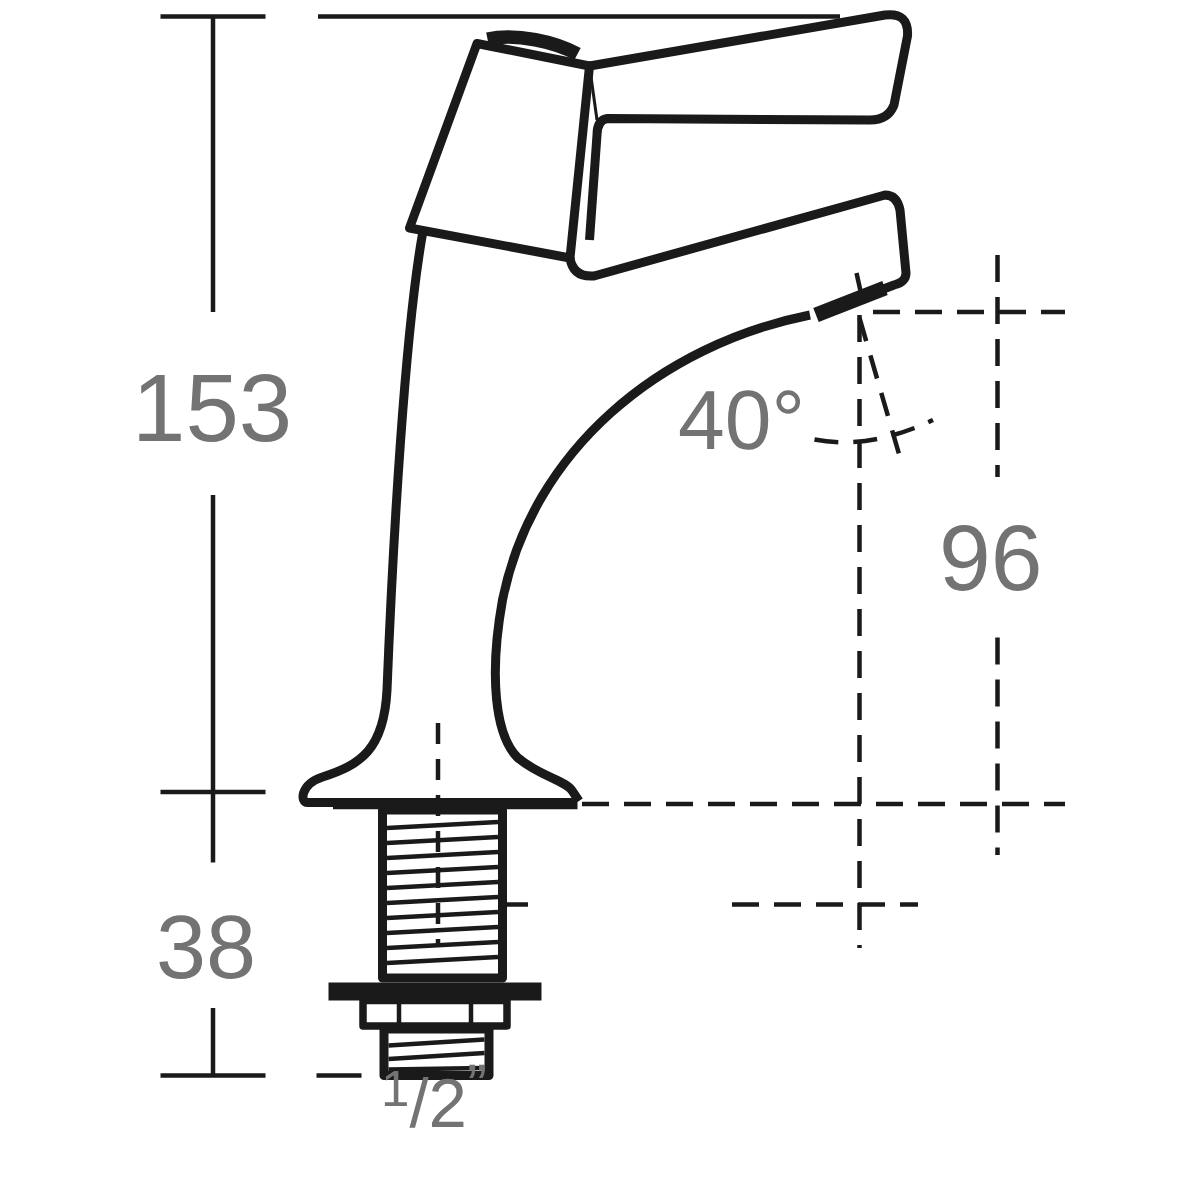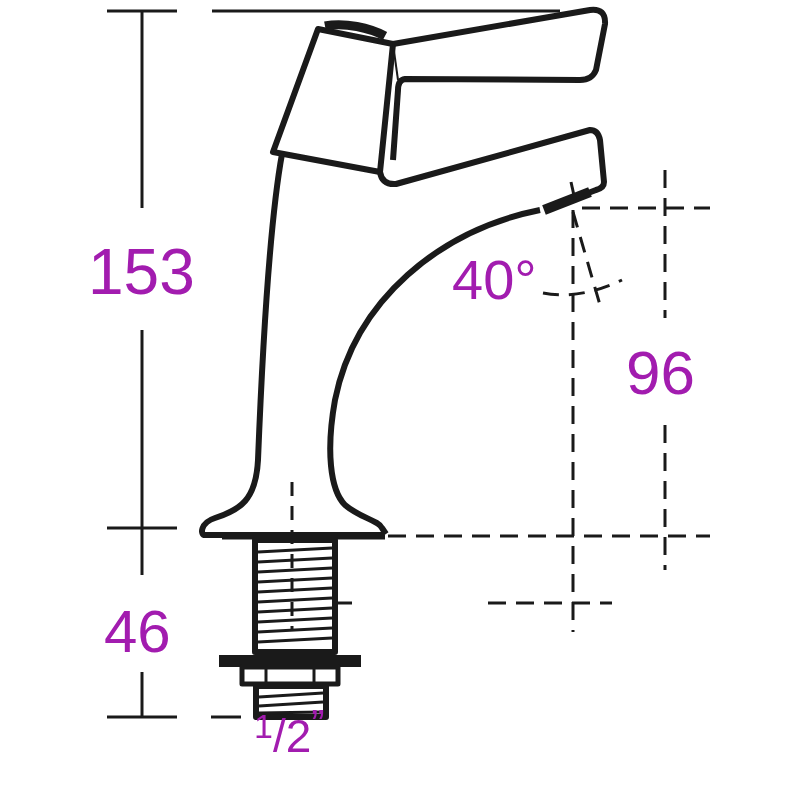--- a/index.html
+++ b/index.html
@@ -2,21 +2,21 @@
 <html><head>
 <meta charset="utf-8">
 <style>
   html, body { margin: 0; padding: 0; background: #ffffff; }
   body { width: 800px; height: 800px; position: relative; overflow: hidden; }
   .canvas { position: absolute; left: 0; top: 0; width: 800px; height: 800px; }
   .canvas svg { position: absolute; left: 0; top: 0; }
   .label {
     position: absolute;
     font-family: "Liberation Sans", sans-serif;
-    color: #a21caf;
+    color: #737373;
     line-height: 1;
     white-space: nowrap;
   }
   .dim-153 { left: 88px; top: 240px; font-size: 64px; }
   .dim-53  { left: 104px; top: 602px; font-size: 60px; }
   .dim-81  { left: 388px; top: 574px; font-size: 62px; }
   .dim-96  { left: 626px; top: 342px; font-size: 62px; text-align: right; }
   .dim-20  { left: 452px; top: 252px; font-size: 56px; }
   .dim-half { left: 254px; top: 704px; font-size: 46px; }
 </style>
@@ -119,19 +119,19 @@
 
       <g stroke-width="3" stroke-dasharray="16,10">
         <line x1="573" y1="212" x2="600" y2="305"></line>
         <path d="M 543,293 Q 580,300 622,280"></path>
       </g>
       <line x1="571" y1="182" x2="575" y2="200" stroke="#1a1a1a" stroke-width="3"></line>
     </g>
   </svg>
 
   <div class="label dim-153">153</div>
-  <div class="label dim-53">46</div>
+  <div class="label dim-53">38</div>
   <div class="label dim-96">96</div>
   <div class="label dim-20">40°</div>
   <div class="label dim-half">
     <sup style="font-size:34px;vertical-align:14px;">1</sup><span>/</span><span>2</span><sup style="font-size:40px;vertical-align:14px;">”</sup>
   </div>
 </div>
 
 </body></html>

